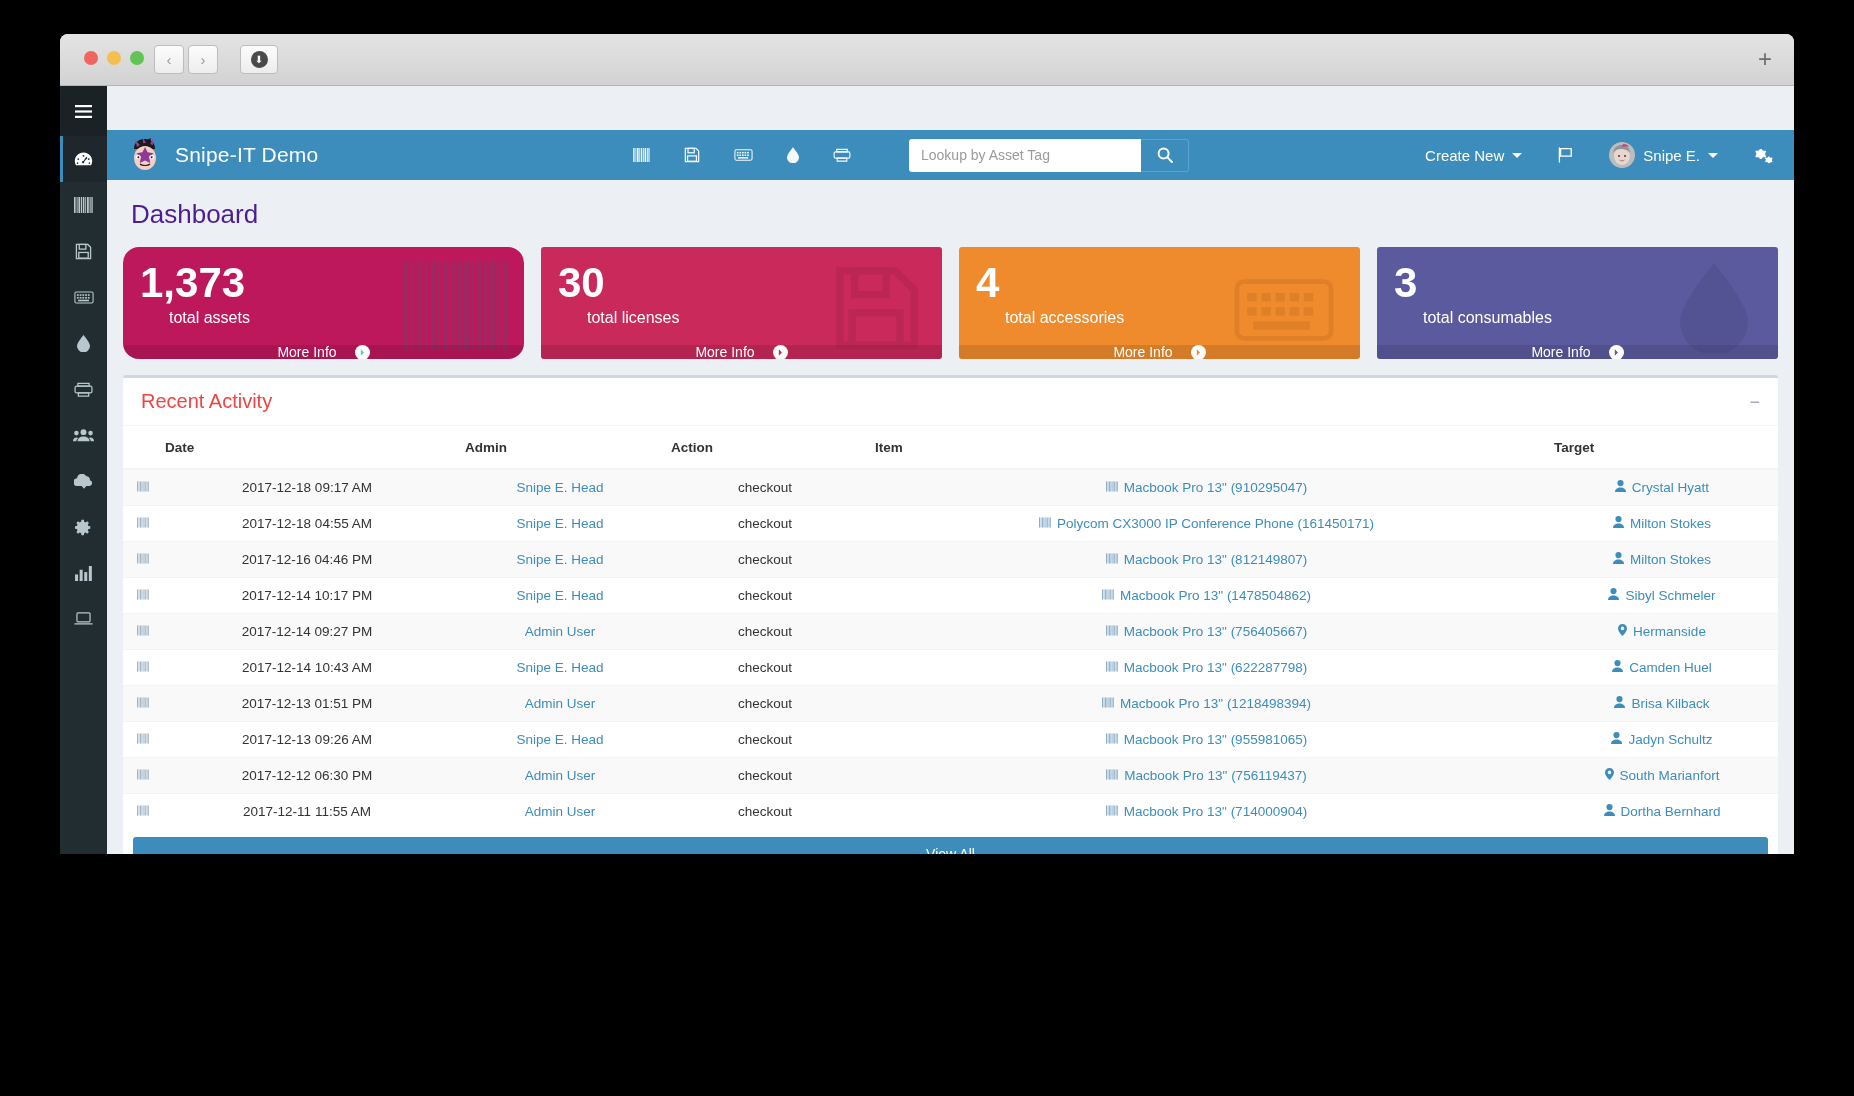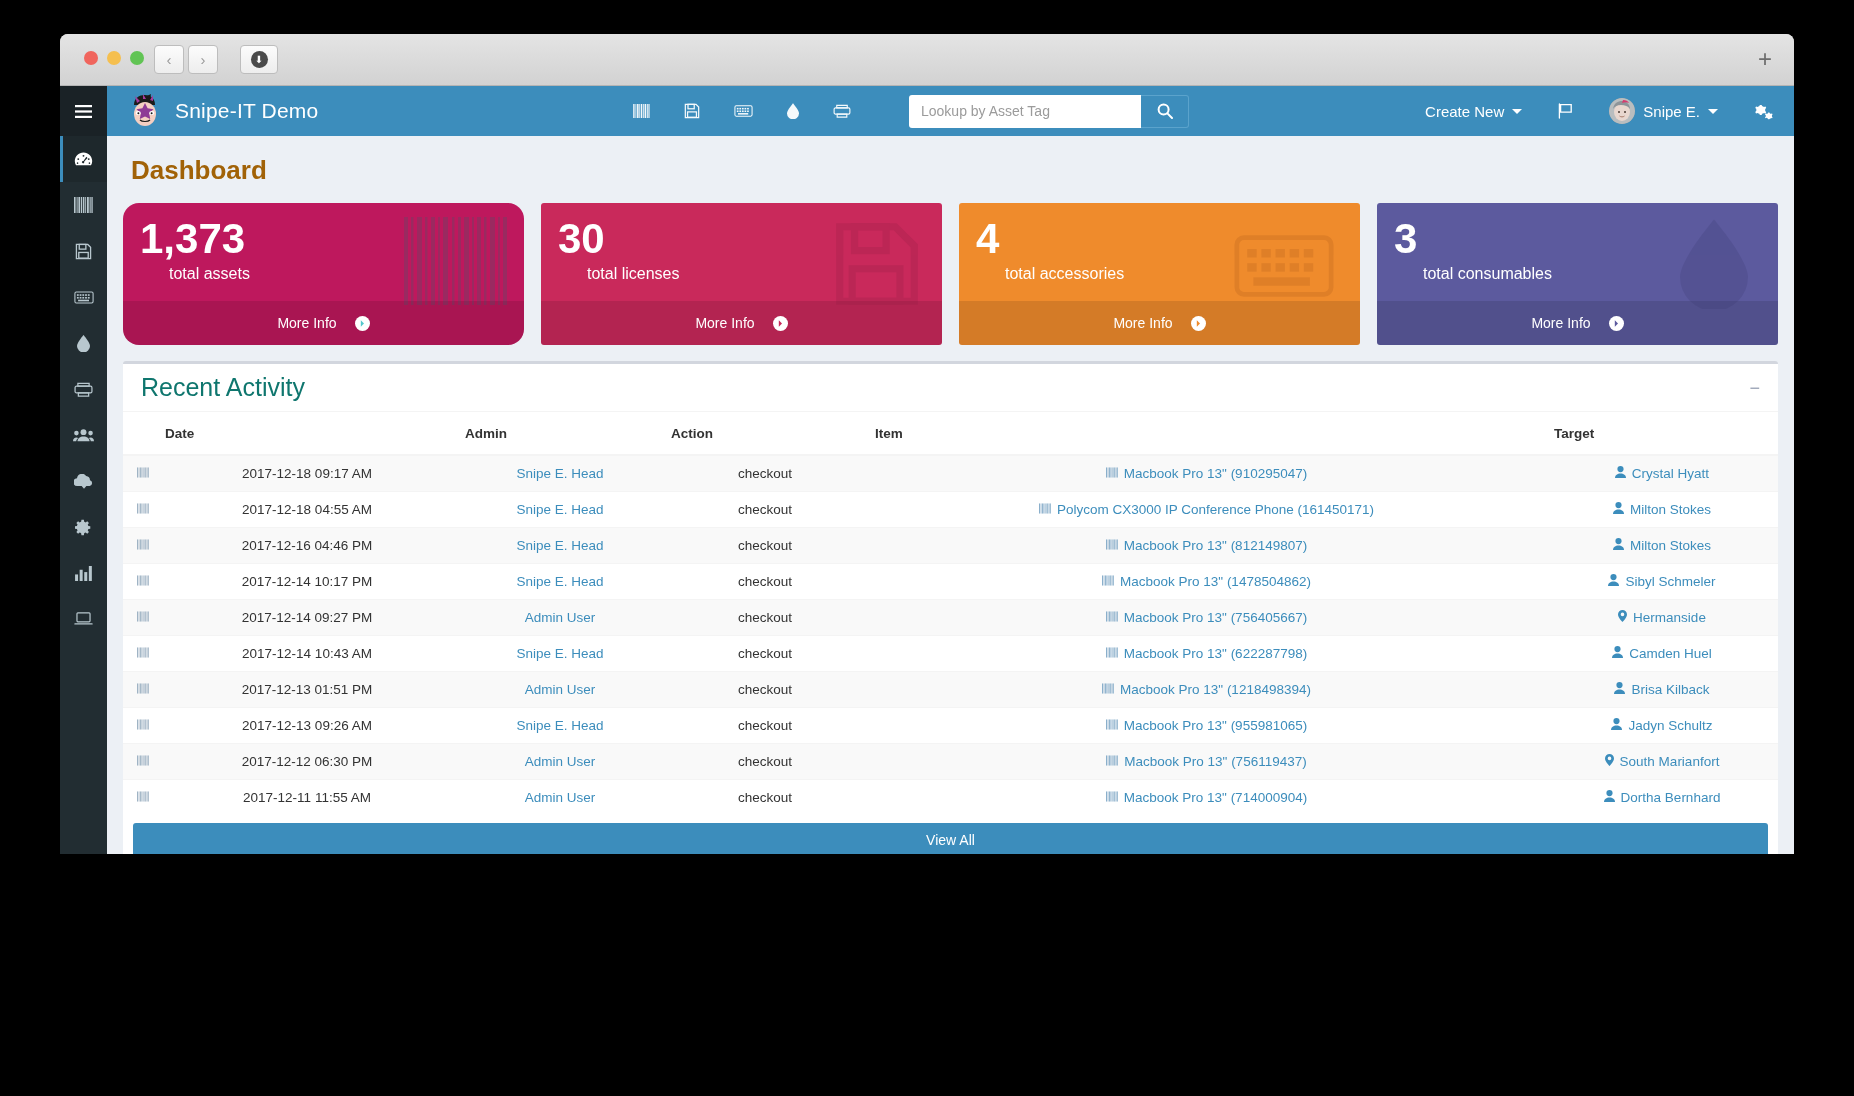--- a/index.html
+++ b/index.html
@@ -88,21 +88,21 @@
     background: #3c8dbc;
   }
   .side-item svg { display: block; }
 
   
   #content { flex: 1 1 auto; display: flex; flex-direction: column; min-width: 0; }
 
   
   #header {
     height: 50px; background: #3c8dbc; display: flex; align-items: center;
-    flex: 0 0 50px; color: #fff; position: relative;
+    flex: 0 0 50px; color: #fff; position: relative; margin-top: 44px;
   }
   .brand { display: flex; align-items: center; gap: 10px; padding-left: 18px; width: 330px; }
   .brand-logo {
     width: 40px; height: 34px; flex: 0 0 40px; position: relative;
   }
   .brand-name { font-size: 21px; color: #fff; letter-spacing: .2px; }
 
   .hdr-icons { display: flex; align-items: center; gap: 34px; margin-left: 196px; }
   .hdr-icons .hicon { color: #e8f1f7; opacity: .95; display: flex; }
 
@@ -129,35 +129,35 @@
     width: 26px; height: 26px; border-radius: 50%; overflow: hidden;
     background: #9aa3a8; position: relative; flex: 0 0 26px;
   }
 
   
   #page {
     flex: 1 1 auto; background: #ecf0f5; overflow: hidden;
     padding: 0 16px;
   }
   .page-title {
-    font-size: 26px; color: #a16207; font-weight: bold;
+    font-size: 26px; color: #4c1d95; font-weight: normal;
     padding: 19px 0 17px 8px;
   }
 
   
   .cards { display: flex; gap: 17px; }
   .card {
     flex: 1 1 0; border-radius: 3px; position: relative; overflow: hidden;
     color: #fff;
   }
   .card .big { font-size: 42px; font-weight: bold; padding: 14px 0 0 17px; line-height: 1.05; }
   .card .lbl { font-size: 16px; padding: 4px 0 18px 18px; margin-left: 28px; }
   .card .more {
     display: flex; align-items: center; justify-content: center; gap: 18px;
-    height: 44px; font-size: 14px; background: rgba(0,0,0,.11);
+    height: 14px; font-size: 14px; background: rgba(0,0,0,.11);
     cursor: pointer;
   }
   .card .bgicon {
     position: absolute; right: 16px; top: 14px; opacity: .22;
   }
   .card.aqua { background: #be185d; border-radius: 16px; }
   .card.red  { background: #c9295b; }
   .card.orange { background: #ef8b2c; }
   .card.purple { background: #5c5a9e; }
 
@@ -168,21 +168,21 @@
 
   
   .box {
     background: #fff; border-radius: 3px; margin-top: 16px;
     border-top: 3px solid #d2d6de; position: relative;
   }
   .box-head {
     height: 48px; display: flex; align-items: center; padding: 0 18px;
     border-bottom: 1px solid #f4f4f4;
   }
-  .box-title { font-size: 25px; color: #0f766e; font-weight: normal; }
+  .box-title { font-size: 20px; color: #ef4444; font-weight: normal; }
   .box-collapse {
     margin-left: auto; color: #97a0b3; font-size: 18px; cursor: pointer;
     line-height: 10px;
   }
 
   table { width: 100%; border-collapse: collapse; }
   thead th {
     text-align: left; font-size: 13.5px; color: #333; font-weight: bold;
     padding: 14px 8px 13px 8px; border-bottom: 2px solid #f4f4f4;
   }

